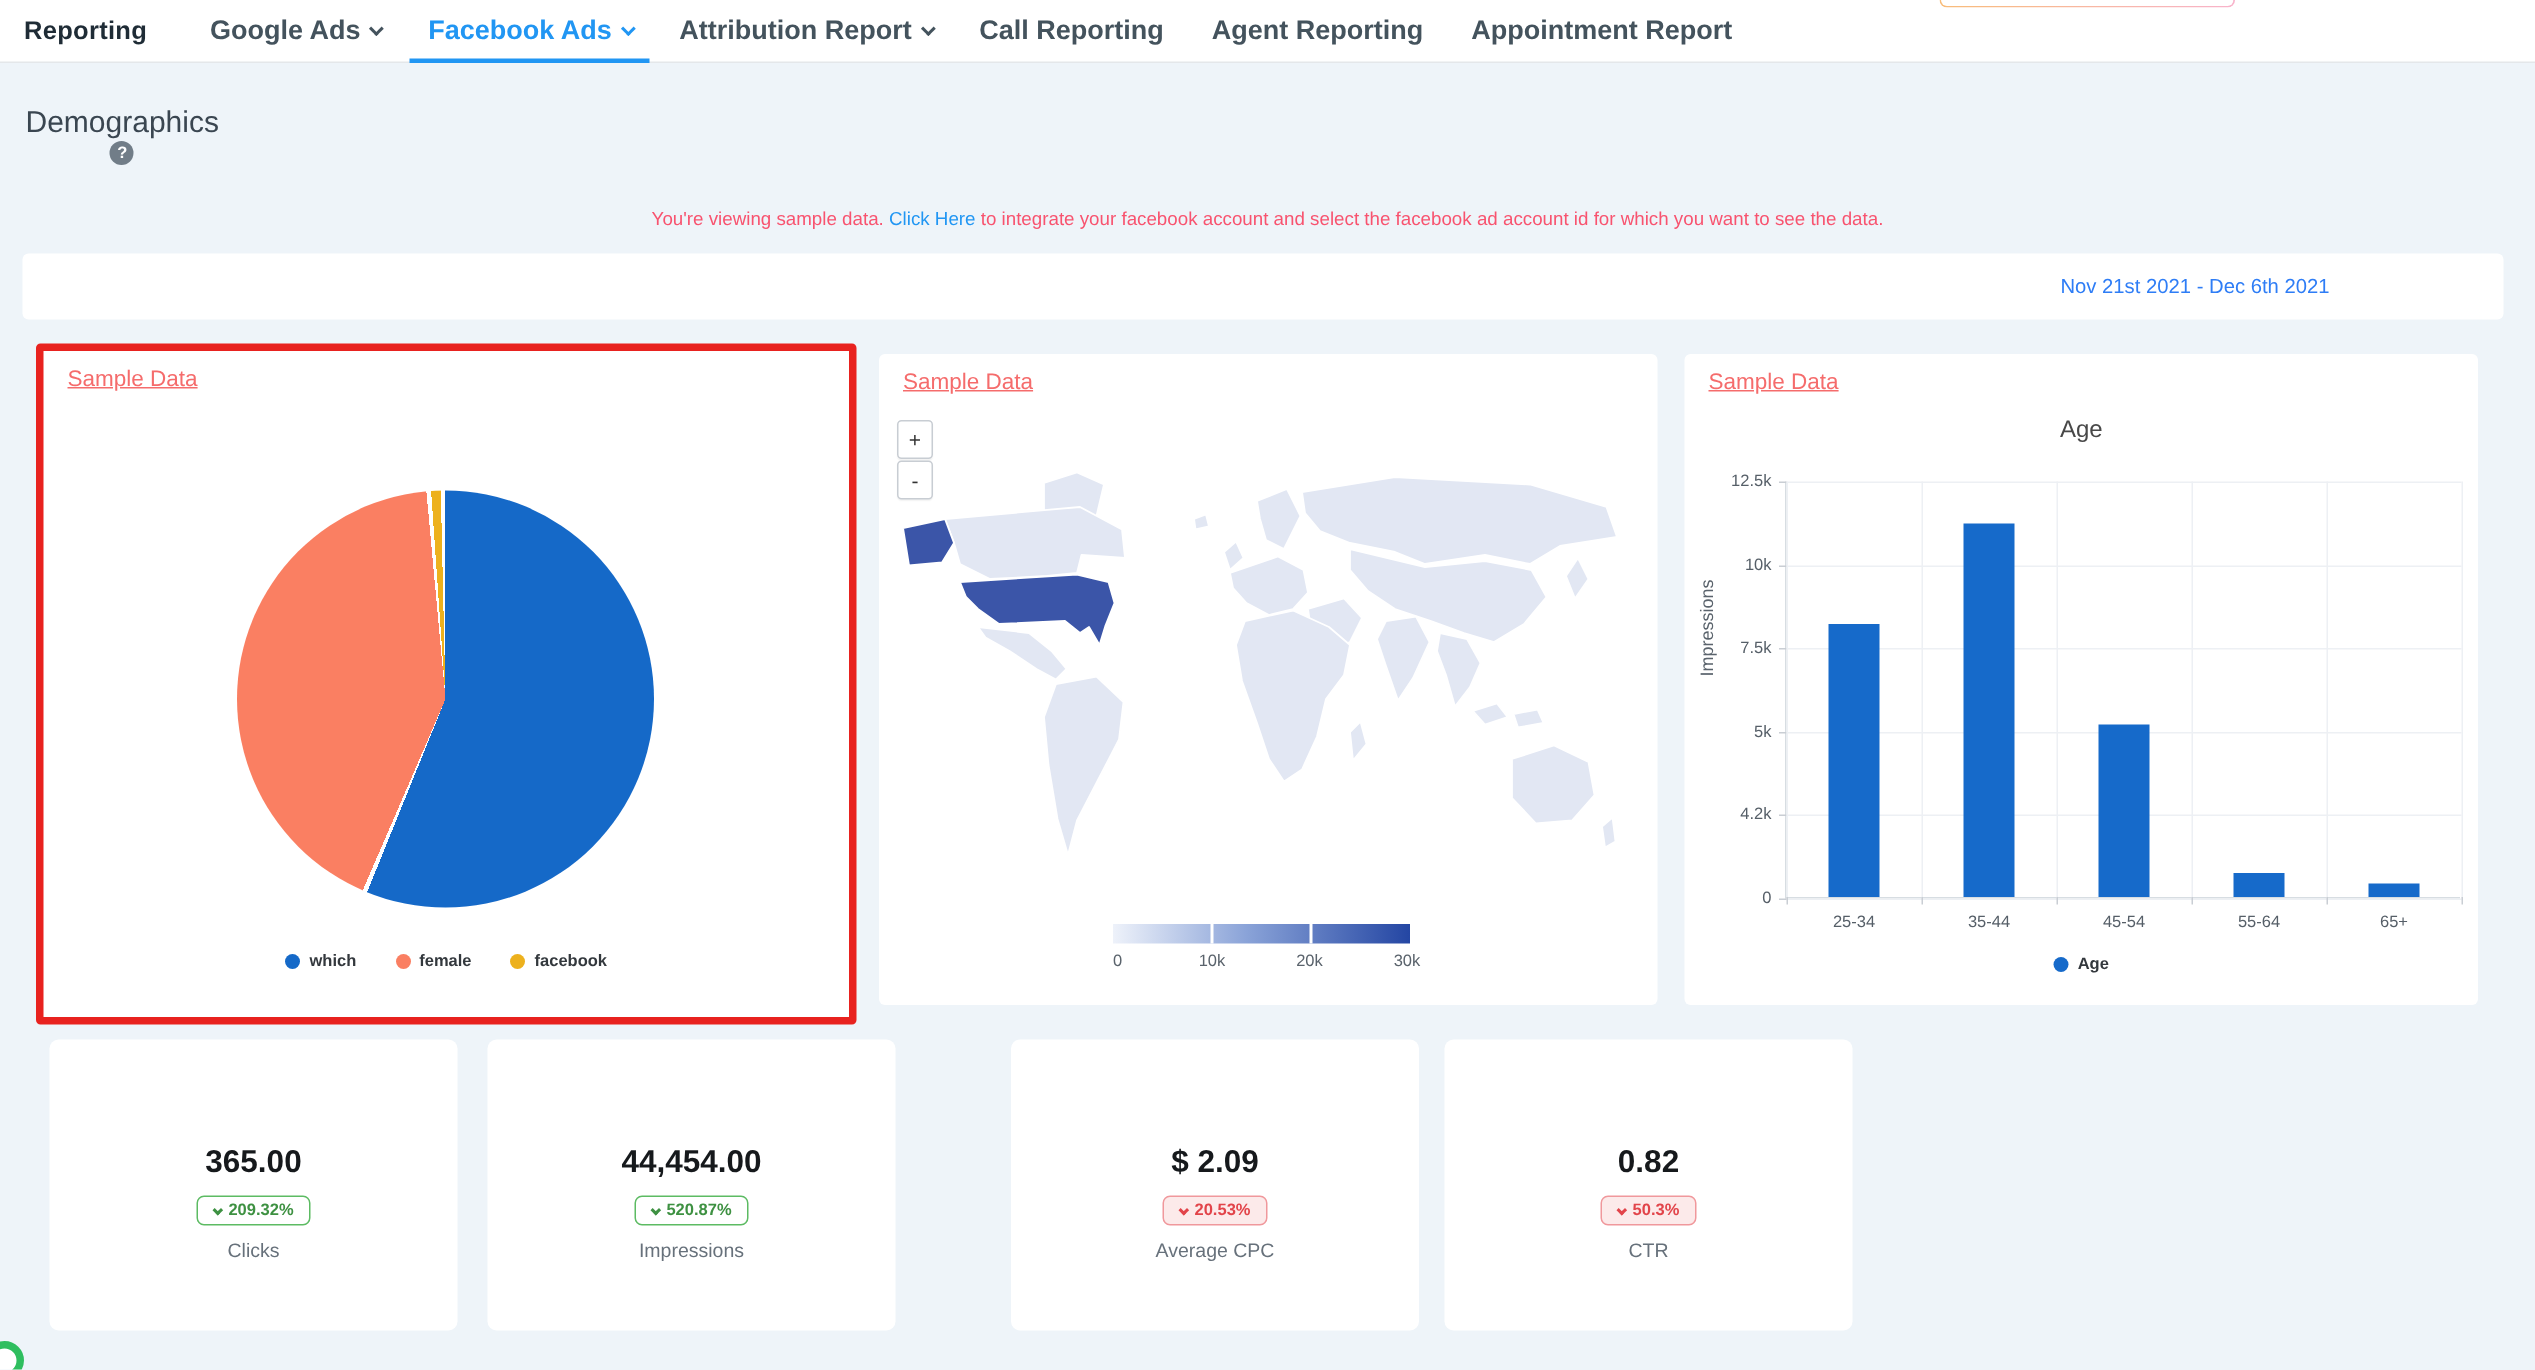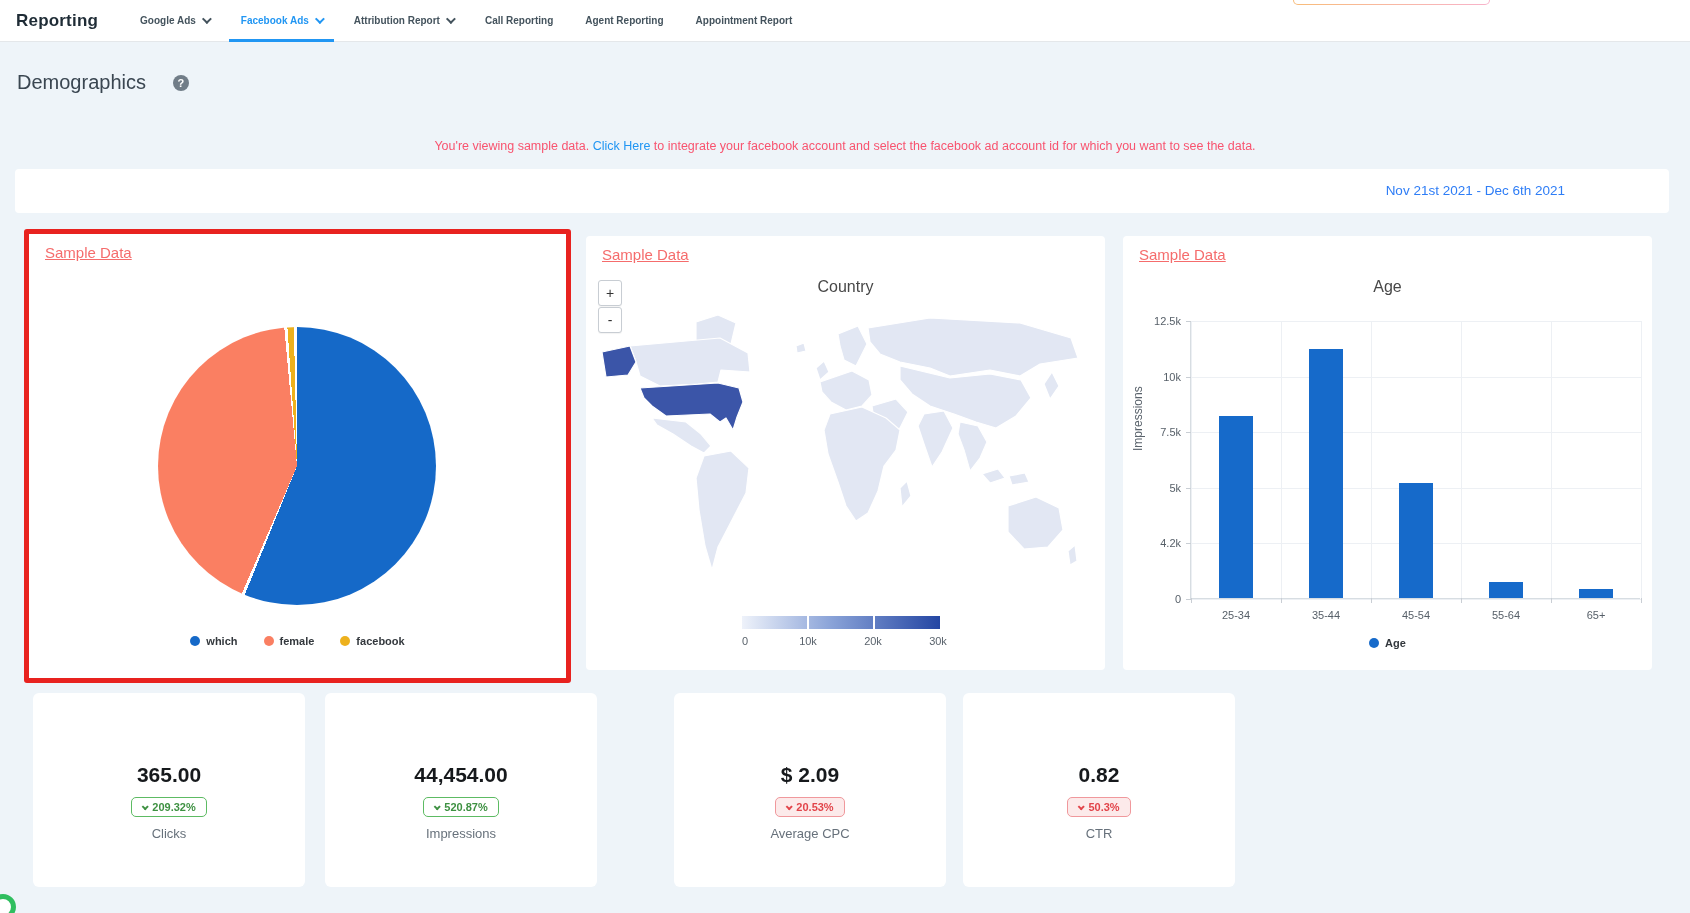--- a/index.html
+++ b/index.html
@@ -5,38 +5,38 @@
   * { margin:0; padding:0; box-sizing:border-box; }
   html,body { width:1690px; height:913px; }
   body { font-family:"Liberation Sans", sans-serif; background:#eef4f9; overflow:hidden; }
   #app { position:relative; width:1668px; height:913px; }
 
   
   .navbar { position:absolute; left:0; top:0; width:1690px; height:42px; background:#fff;
             border-bottom:1px solid #e4e7ea; display:flex; align-items:center; padding:0 16px; z-index:5; }
   .nav-title { font-size:17px; font-weight:700; color:#1f2c36; margin-right:26px; letter-spacing:.2px; }
   .nav-tabs { display:flex; height:42px; }
-  .nav-tab { display:flex; align-items:center; gap:6px; padding:0 16px; font-size:10px; font-weight:600;
+  .nav-tab { display:flex; align-items:center; gap:6px; padding:0 16px; font-size:18px; font-weight:600;
              color:#44535d; cursor:pointer; position:relative; white-space:nowrap; }
   .nav-tab.active { color:#2196f3; }
   .nav-tab.active::after { content:""; position:absolute; left:4px; right:4px; bottom:0; height:3px; background:#2196f3; }
   .chev { display:inline-block; width:7px; height:7px; border-right:2px solid currentColor;
           border-bottom:2px solid currentColor; transform:rotate(45deg) translateY(-2px); }
   .grad-frag { position:absolute; left:1293px; top:0; width:197px; height:5px; z-index:6;
                border:1.5px solid transparent; border-top:none; border-radius:0 0 7px 7px;
                background:linear-gradient(#fff,#fff) padding-box, linear-gradient(90deg,#f8bc79,#f8b3cb) border-box; }
 
   
-  .page-heading { position:absolute; left:17px; top:71px; font-size:20px; color:#3a4651; display:flex; align-items:center; gap:27px; }
+  .page-heading { position:absolute; left:17px; top:71px; font-size:20px; color:#3a4651; display:flex; align-items:center; gap:0;flex-direction:column; }
   .help-icon { width:16px; height:16px; border-radius:50%; background:#717d88; color:#fff; font-size:11px; font-weight:700;
                display:inline-flex; align-items:center; justify-content:center; cursor:pointer; }
   .notice { position:absolute; left:0; top:139px; width:1690px; text-align:center; font-size:12.5px; color:#f8536f; }
   .notice a { color:#2196f3; text-decoration:none; cursor:pointer; }
   .datebar { position:absolute; left:15px; top:169px; width:1654px; height:44px; background:#fff; border-radius:4px; }
-  .date-range { position:absolute; right:104px; top:0; line-height:44px; font-size:13.5px; color:#2e7df6; cursor:pointer; }
+  .date-range { position:absolute; right:116px; top:0; line-height:44px; font-size:13.5px; color:#2e7df6; cursor:pointer; }
 
   
   .card { position:absolute; background:#fff; border-radius:4px; }
   .sample-label { position:absolute; left:16px; top:10px; font-size:15px; color:#f56c6c;text-decoration:underline; }
   .card-title { position:absolute; left:0; right:0; top:42px; text-align:center; font-size:16px; color:#484848; }
 
   .gender-wrap { position:absolute; left:24px; top:229px; width:547px; height:454px; border:5px solid #e8221f; border-radius:3px; background:#fff; }
   .pie { position:absolute; left:129px; top:93px; width:278px; height:278px; border-radius:50%; }
   .pie-legend { position:absolute; left:0; right:0; top:401px; display:flex; justify-content:center; gap:26px; }
   .legend-item { display:flex; align-items:center; gap:6px; font-size:11px; font-weight:700; color:#33383d; cursor:pointer; }
@@ -142,21 +142,20 @@
         </div>
       <div class="legend-item">
           <span class="legend-dot" style="background: rgb(237, 177, 29);"></span>
           <span>facebook</span>
         </div>
     </div>
   </div>
 
   <div class="card country-card">
     <div class="sample-label">Sample Data</div>
-    <div class="card-title">Country</div>
     <div class="zoom-btn zoom-in">+</div>
     <div class="zoom-btn zoom-out">-</div>
     <svg class="map-svg" width="490" height="280" viewBox="0 0 490 280">
       <g fill="#e2e7f3" stroke="#ffffff" stroke-width="1.2" stroke-linejoin="round">
         <path d="M96,12 L118,5 L136,13 L131,34 L112,45 L96,32 Z"></path>
         <path d="M196,36 L204,33 L206,41 L197,43 Z"></path>
         <path d="M30,36 L120,28 L148,43 L150,62 L121,60 L118,72 L98,74 L60,76 L40,66 L36,52 Z"></path>
         <path d="M52,108 L86,112 L101,124 L111,136 L104,143 L91,136 L73,124 L57,115 Z"></path>
         <path d="M104,146 L131,141 L149,158 L146,183 L132,210 L118,237 L112,260 L105,236 L99,200 L96,168 Z"></path>
         <path d="M216,58 L224,51 L229,62 L220,70 Z"></path>

